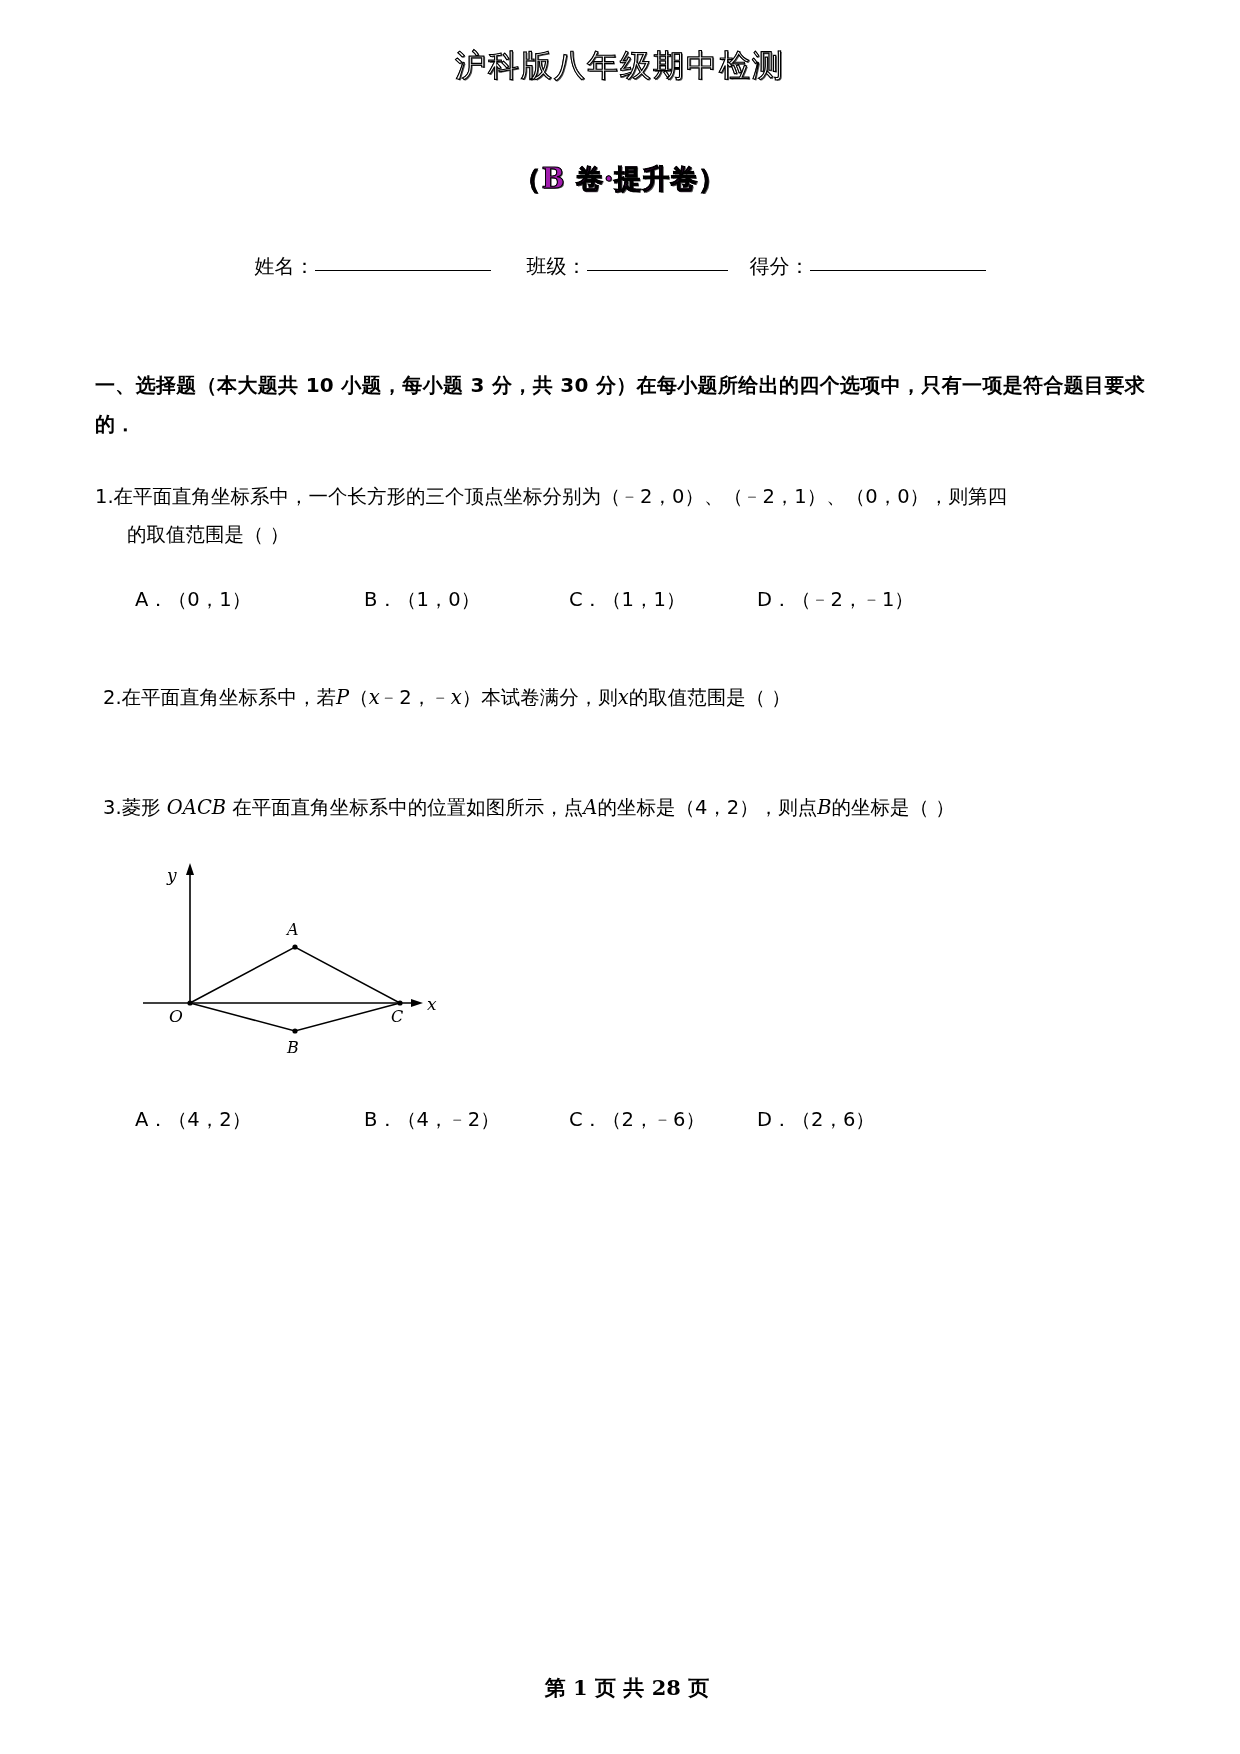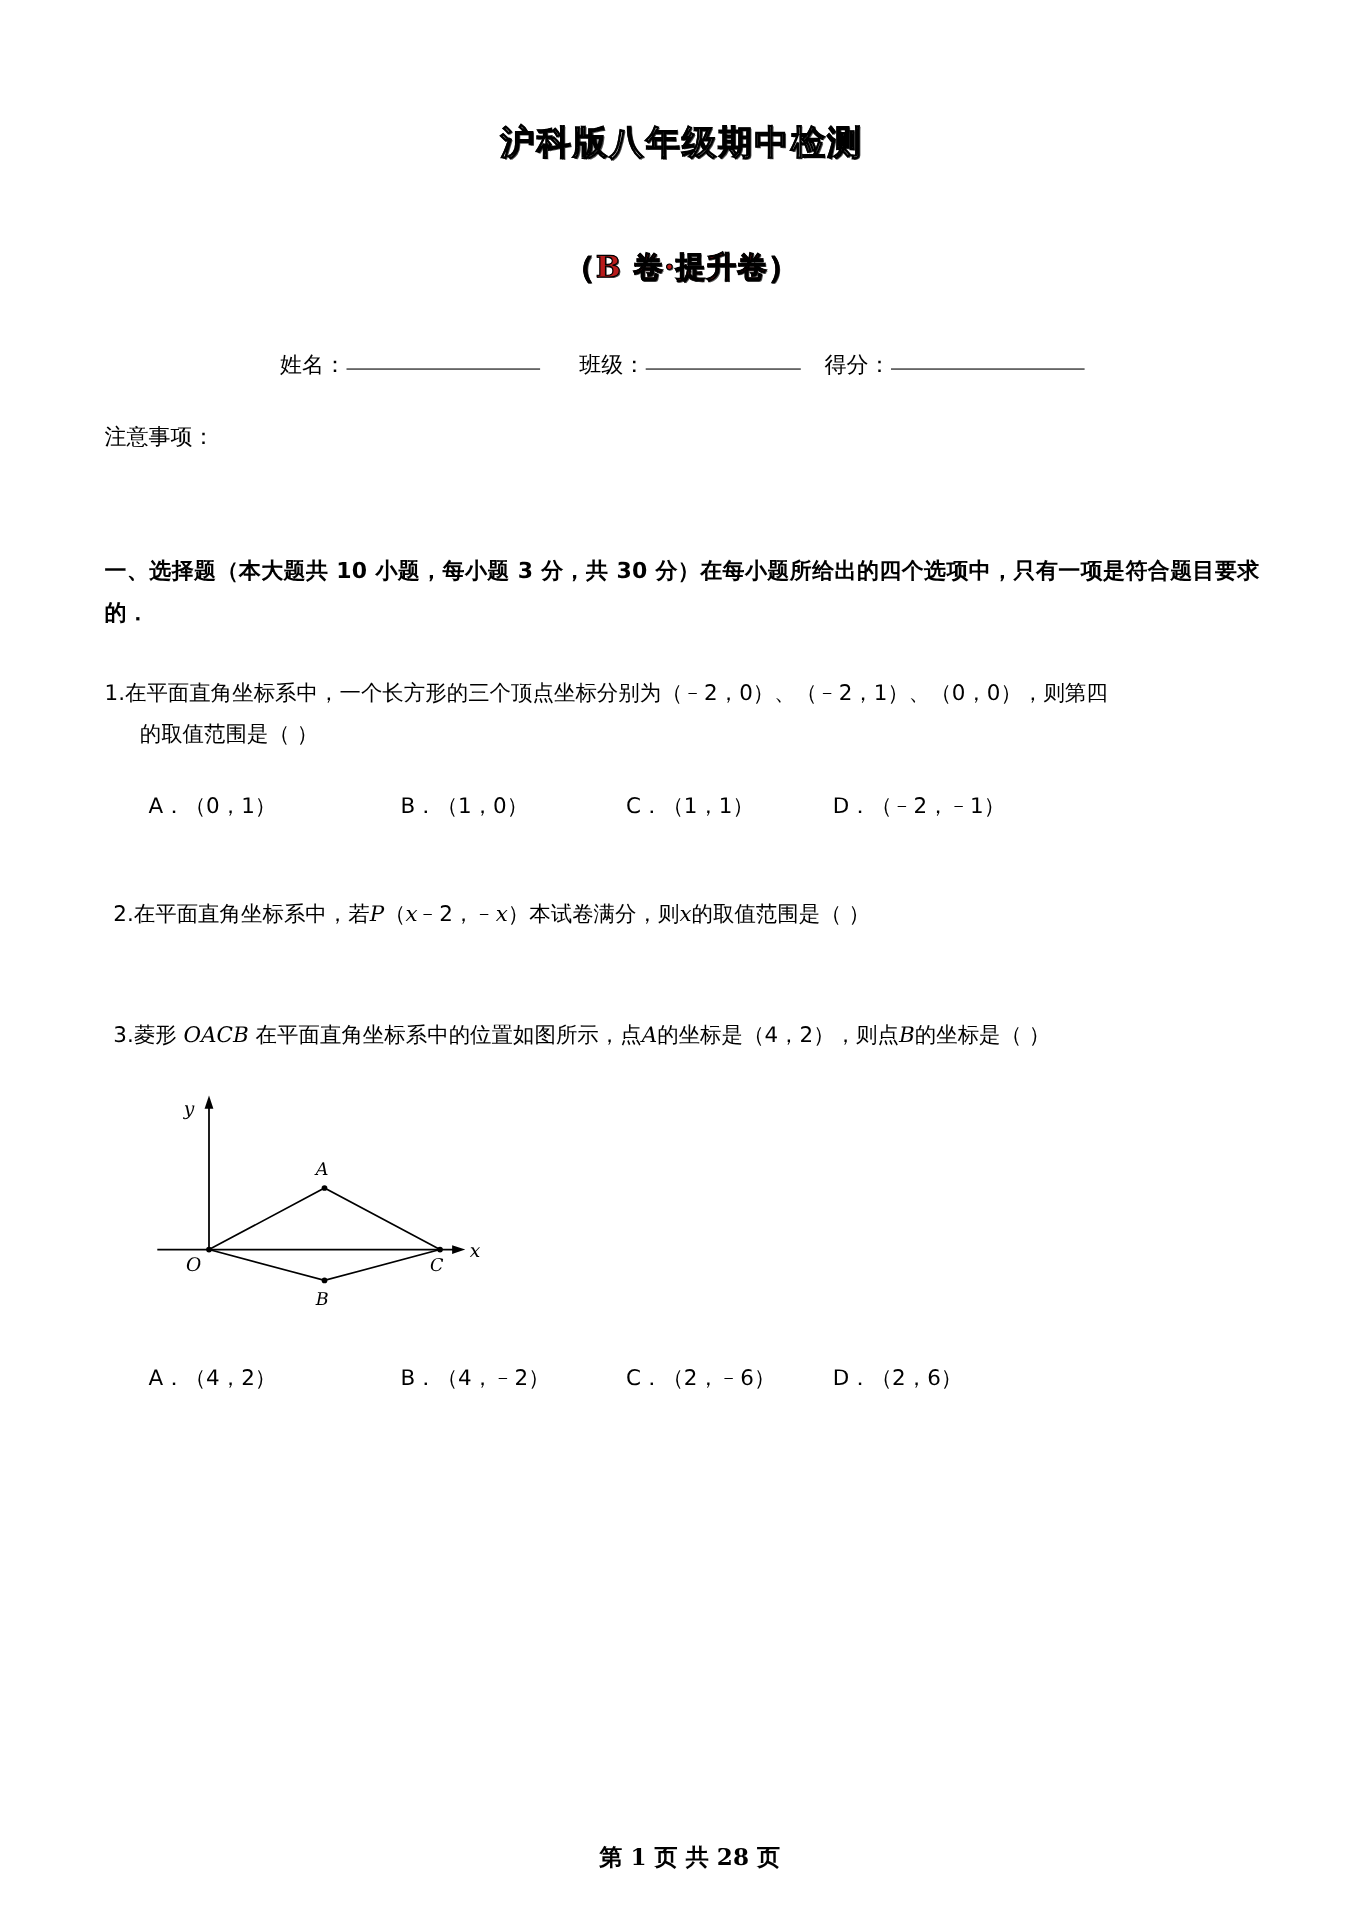--- a/index.html
+++ b/index.html
@@ -20,39 +20,39 @@
     box-sizing: border-box;
     padding: 0 95px;
     overflow: hidden;
   }
 
   
   .doc-title {
     text-align: center;
     font-family: "DejaVu Sans", "Liberation Sans", sans-serif;
     font-size: 31px;
-    font-weight: bold;
+    font-weight: normal;
     letter-spacing: 2px;
     color: #ffffff;
     -webkit-text-stroke: 1.1px #000000;
     text-shadow:
       1.2px 1.2px 0 #555,
       -0.4px 0 0 #000, 0.4px 0 0 #000,
       0 -0.4px 0 #000, 0 0.4px 0 #000;
-    padding-top: 112px;
+    padding-top: 47px;
     margin: 0;
     line-height: 1.2;
   }
   .doc-subtitle {
     text-align: center;
     font-family: "DejaVu Serif", "Liberation Serif", serif;
     font-size: 27px;
     font-weight: bold;
     letter-spacing: 1px;
-    color: #b91c1c;
+    color: #a21caf;
     -webkit-text-stroke: 1px #000000;
     text-shadow:
       1.1px 1.1px 0 #555,
       -0.4px 0 0 #000, 0.4px 0 0 #000,
       0 -0.4px 0 #000, 0 0.4px 0 #000;
     margin: 0;
     padding-top: 79px;
     line-height: 1.2;
   }
 
@@ -168,21 +168,20 @@
       <span class="id-label">班级：</span>
       <span class="blank-rule rule-class"></span>
     </span>
     <span class="gap-b"></span>
     <span class="id-field">
       <span class="id-label">得分：</span>
       <span class="blank-rule rule-score"></span>
     </span>
   </div>
 
-  <div class="notice-head">注意事项：</div>
 
 
   <div class="section-heading">一、选择题（本大题共 10 小题，每小题 3 分，共 30 分）在每小题所给出的四个选项中，只有一项是符合题目要求的．</div>
 
   <div class="question q1">
     <span>1.</span><span>在平面直角坐标系中，一个长方形的三个顶点坐标分别为（﹣2，0）、（﹣2，1）、（0，0），则第四</span>
     <span class="q-cont">的取值范围是（      ）</span>
   </div>
   <div class="options">
     <span class="opt opt-w1">A．（0，1）</span>

